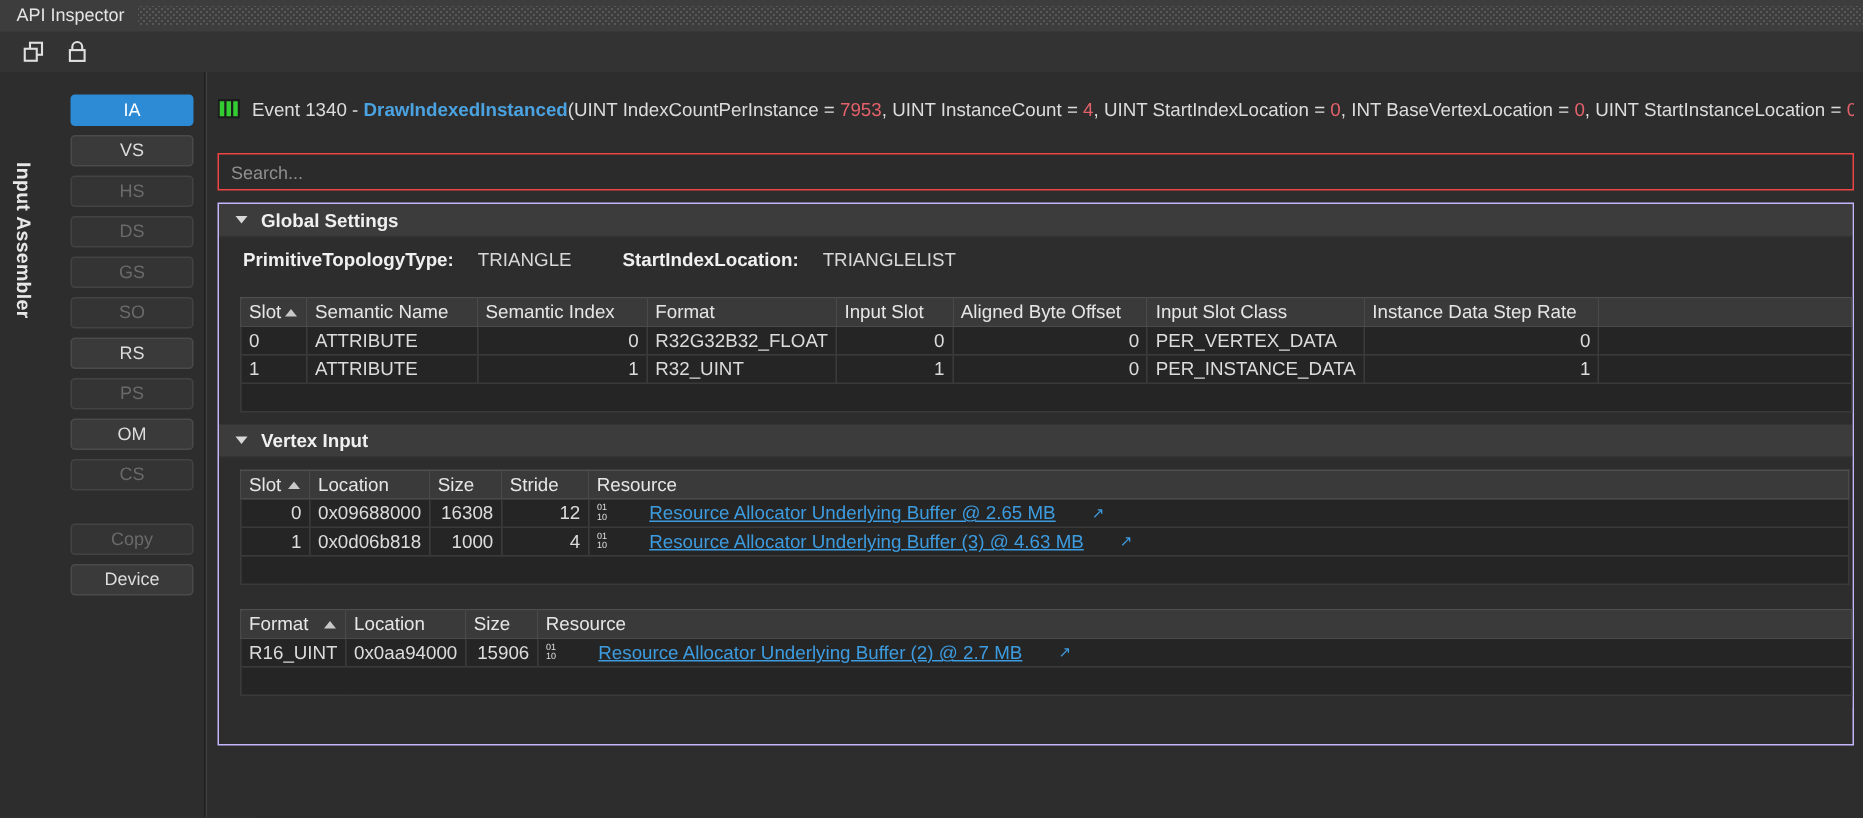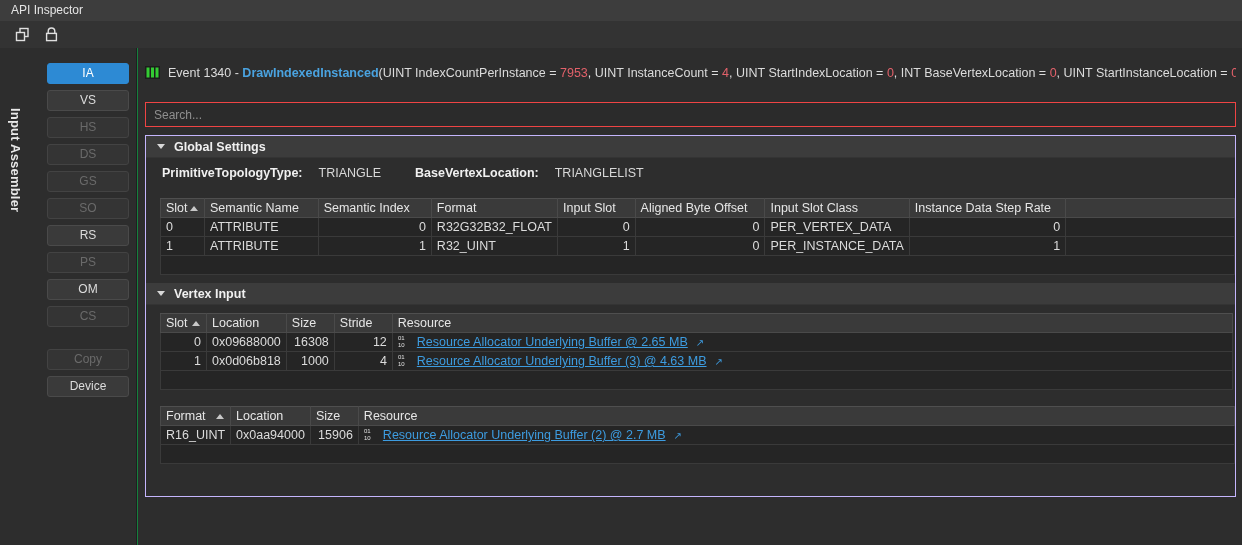--- a/index.html
+++ b/index.html
@@ -3,21 +3,21 @@
 <meta charset="utf-8">
 <style>
   * { box-sizing: border-box; margin: 0; padding: 0; }
   html, body {
     width: 1242px; height: 545px;
     background: #2d2d2d;
     font-family: "Liberation Sans", sans-serif;
     color: #d8d8d8;
     overflow: hidden;
   }
-  .app { position: relative; width: 1242px; height: 545px; background: #15803d; }
+  .app { position: relative; width: 1242px; height: 545px; background: #404040; }
 
   
   .titlebar {
     position: absolute; left: 0; top: 0; width: 1242px; height: 21px;
     background: #3d3d3d;
     display: flex; align-items: center;
   }
   .titlebar-label {
     font-size: 12px; color: #e4e4e4; padding-left: 11px; padding-right: 9px;
     white-space: nowrap; line-height: 21px;
@@ -137,21 +137,21 @@
     border-bottom: 5px solid #c8c8c8;
   }
   table.grid td {
     height: 19px; padding: 0 5px; color: #dcdcdc;
     border: 1px solid #3a3a3a; background: #252525;
     white-space: nowrap; overflow: hidden; text-overflow: ellipsis;
   }
   td.num { text-align: right; }
   td.blank { border-left-color: #3a3a3a; }
 
-  .res-cell { display: flex; align-items: center; gap: 6px; }
+  .res-cell { display: flex; align-items: center; gap: 22px; }
   .bin-icon { flex: 0 0 auto; }
   .res-link {
     color: #3d9ce0; text-decoration: underline; cursor: pointer; font-size: 12.5px;
   }
   .ext-arrow { color: #3d9ce0; font-size: 10px; margin-left: 2px; }
 
   .filler-row td { background: #252525; height: 17px; border-color: #3a3a3a; }
 </style>
 </head>
 <body>
@@ -220,21 +220,21 @@
     <div class="scrollpanel">
 
       <div class="section-header">
         <span class="caret"></span>
         <span class="section-title">Global Settings</span>
       </div>
       <div class="section-body">
         <div class="kv-row">
           <span class="kv-key">PrimitiveTopologyType:</span>
           <span class="kv-val">TRIANGLE</span>
-          <span class="kv-key">BaseVertexLocation:</span>
+          <span class="kv-key">StartIndexLocation:</span>
           <span class="kv-val">TRIANGLELIST</span>
         </div>
       </div>
 
       <div class="section-body">
         <div class="tbl-wrap">
           <table class="grid">
             <colgroup>
               <col style="width:46px">
                 <col style="width:116px">

